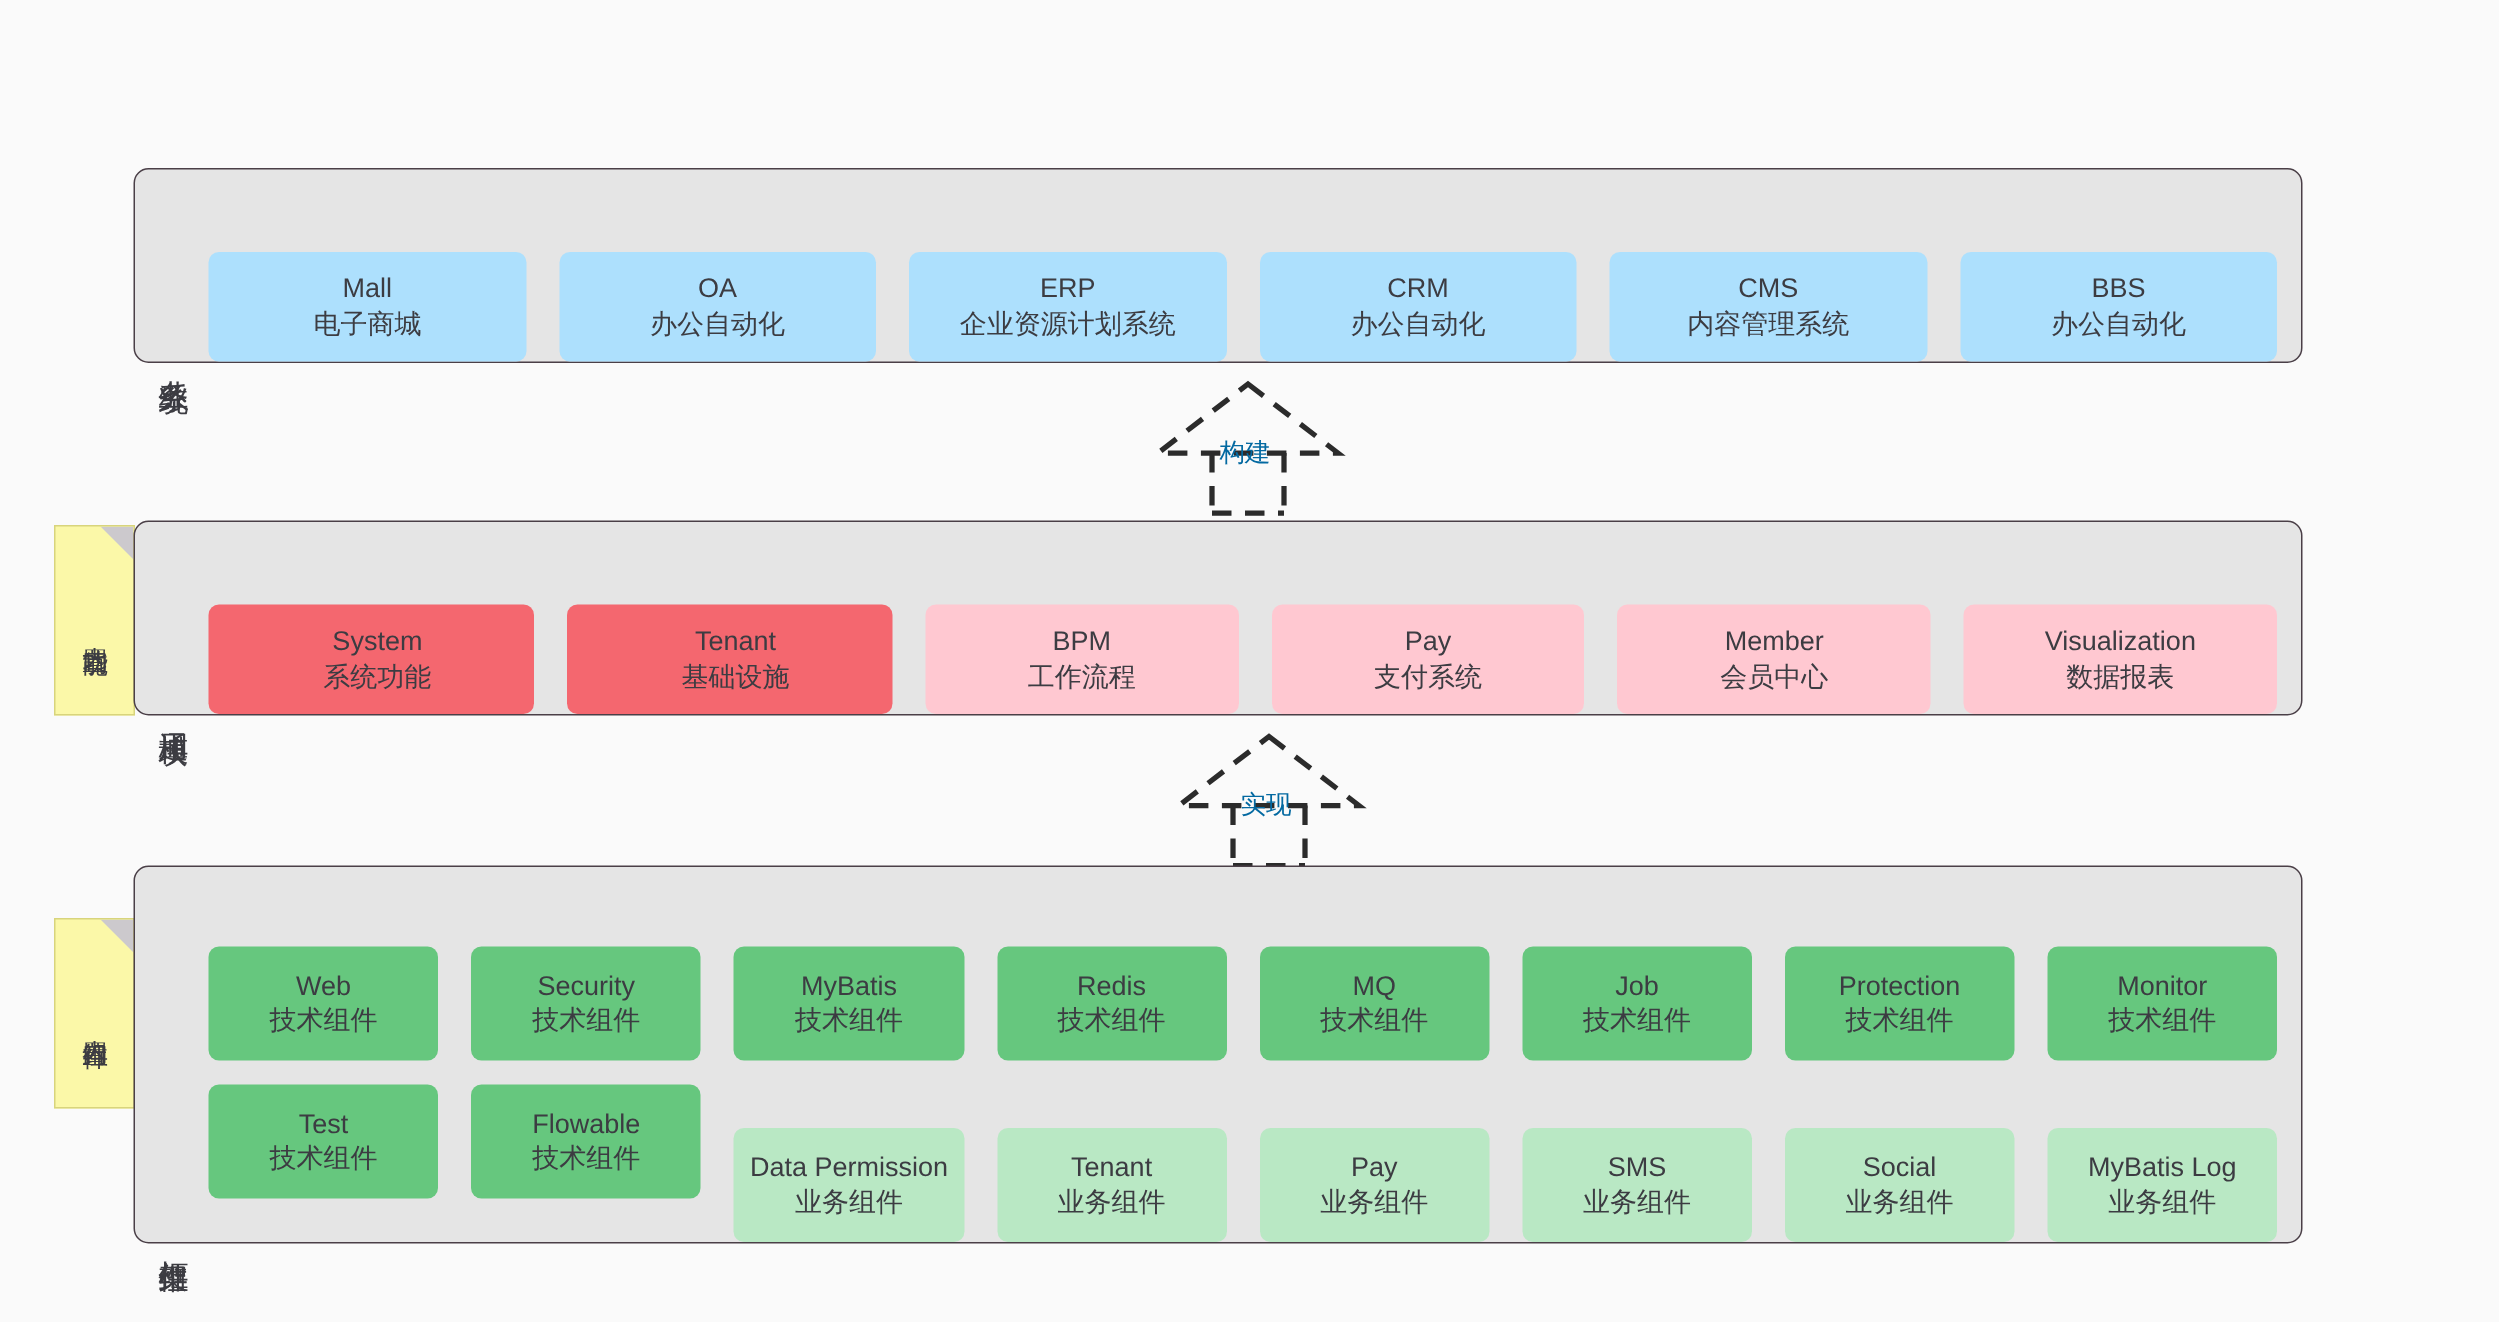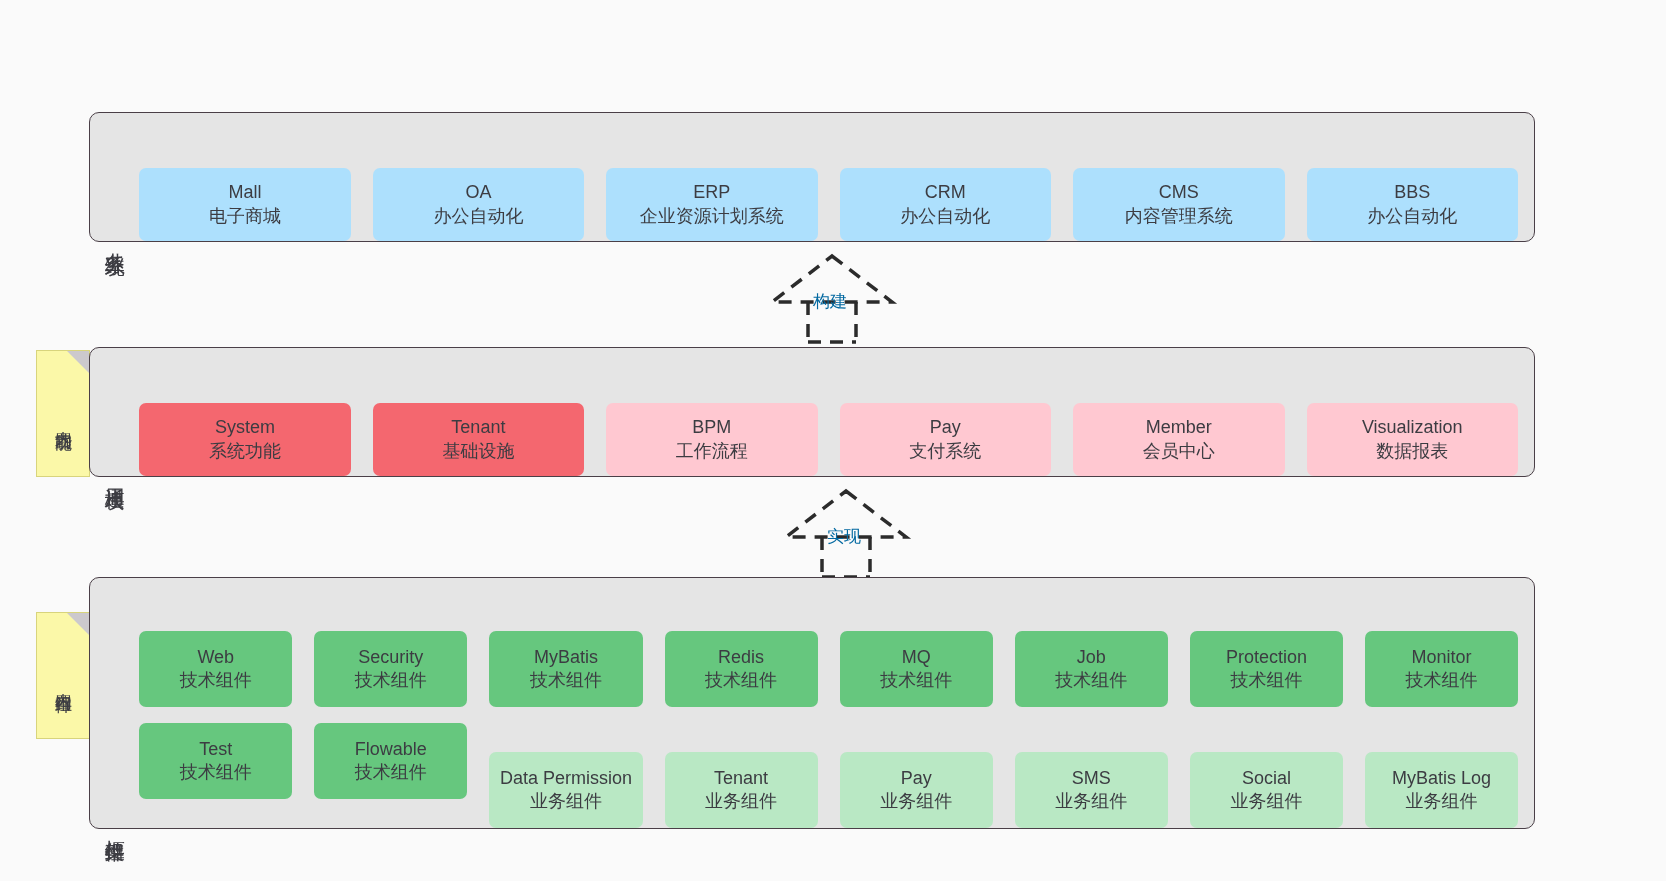--- a/index.html
+++ b/index.html
@@ -71,21 +71,21 @@
     justify-content: center;
     text-align: center;
     line-height: 1.30;
     padding: 6px 4px;
   }
   .cell .t-en { font-size: 18px; }
   .cell .t-cn { font-size: 18px; }
 
   
   .c-blue        { background: #ade0fd; }
-  .c-red         { background: #f4676f; }
+  .c-red         { background: #f4676f; padding-left: 12px; }
   .c-pink        { background: #ffc8d1; }
   .c-green       { background: #66c77e; }
   .c-lightgreen  { background: #b9e8c4; margin-top: 29px; }
 
   
   #layer-business  { left: 89px;  top: 112px; width: 1446px; height: 130px; }
   #layer-modules   { left: 89px;  top: 347px; width: 1446px; height: 130px; }
   #layer-framework { left: 89px;  top: 577px; width: 1446px; height: 252px; }
 
   #layer-business  .cell,

